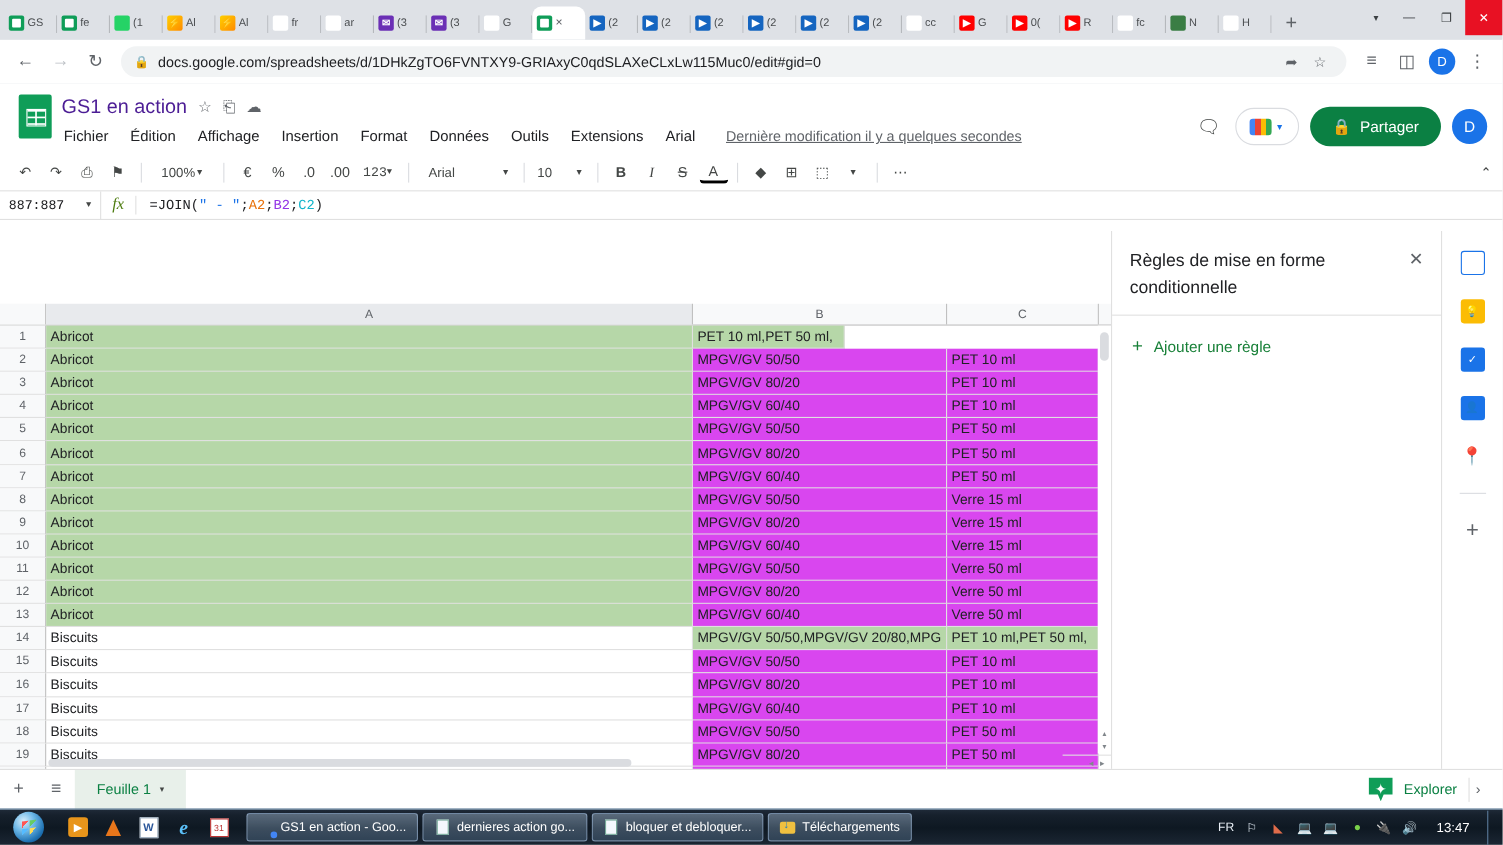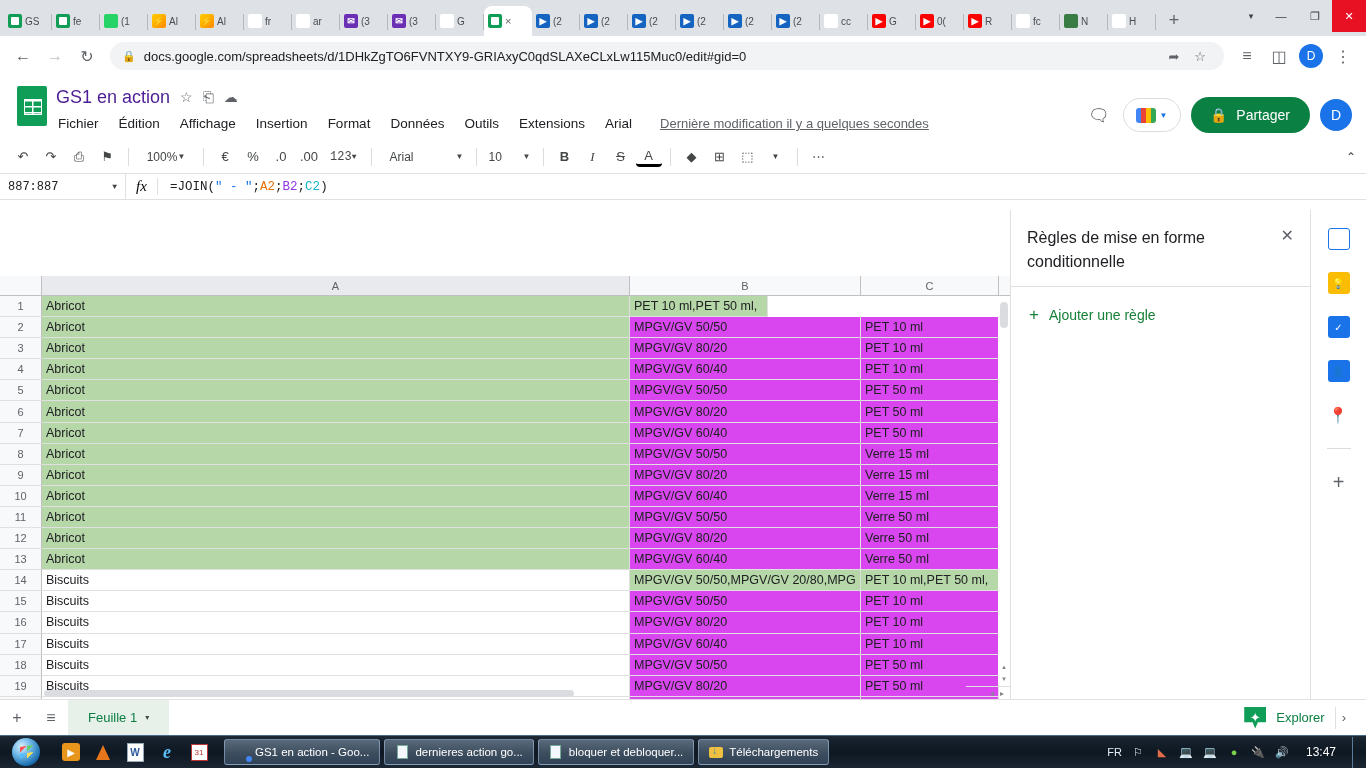--- a/index.html
+++ b/index.html
@@ -167,26 +167,26 @@
              margin-left: 6px; }
   .tb-size { width: 50px; justify-content: space-between; font-size: 12px; }
   .caret-sm { font-size: 8px; color: #444746; }
   .tb-collapse { position: absolute; right: 10px; font-size: 12px; color:#444746; }
 
   .formulabar {
     height: 26px; display: flex; align-items: center;
     border-bottom: 1px solid #e0e0e0; font-size: 12px;
   }
   .namebox {
-    width: 126px; height: 26px; display: flex; align-items: center;
+    width: 92px; height: 26px; display: flex; align-items: center;
     justify-content: space-between; padding: 0 8px;
     font-family: "Liberation Mono", monospace; font-size: 12px; color: #202124;
     border-right: 1px solid #e0e0e0;
   }
-  .fx { width: 32px; text-align: center; color: #000000; font-style: italic;
+  .fx { width: 32px; text-align: center; color: #4d7c0f; font-style: italic;
         font-family: "Liberation Serif", serif; font-size: 15px;
         border-right: 1px solid #e0e0e0; }
   .formula { padding-left: 12px; font-family: "Liberation Mono", monospace;
              font-size: 12.5px; color: #202124; }
   .fstr { color: #1a73e8; }
   .fa2 { color: #e8710a; }
   .fb2 { color: #9334e6; }
   .fc2 { color: #12b5cb; }
 
   

